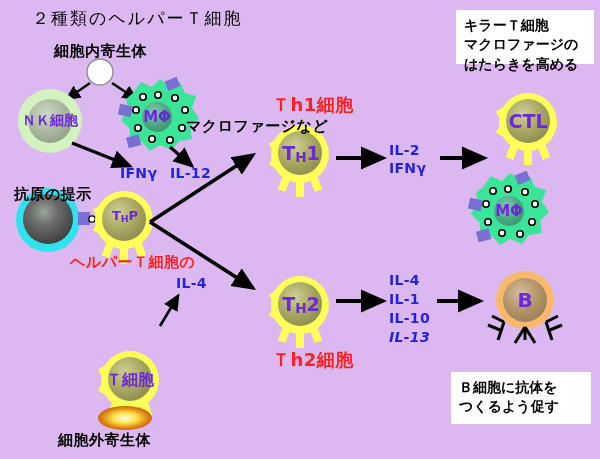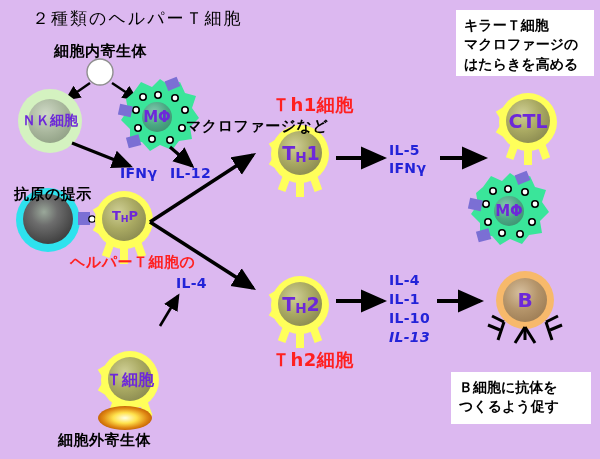--- a/index.html
+++ b/index.html
@@ -345,38 +345,38 @@
   <div class="lbl cyto" style="left:176px; top:275px;">IL-4</div>
 
   <div class="cellname small-jp" style="left:102px; top:370px; width:56px; font-size:16px;">Ｔ細胞</div>
 
   <div class="lbl jp-black" style="left:58px; top:432px;">細胞外寄生体</div>
 
   <div class="lbl jp-red-big" style="left:272px; top:94px;">Ｔh1細胞</div>
 
   <div class="cellname" style="left:272px; top:142px; width:58px; font-size:19px;"><span>T</span><span class="sub">H</span><span>1</span></div>
 
-  <div class="lbl cyto" style="left:389px; top:142px;">IL-5</div>
+  <div class="lbl cyto" style="left:389px; top:142px;">IL-2</div>
   <div class="lbl cyto" style="left:389px; top:160px;">IFNγ</div>
 
   <div class="cellname" style="left:498px; top:110px; width:60px; font-size:19px;">CTL</div>
 
   <div class="cellname" style="left:486px; top:202px; width:46px; font-size:15px;">MΦ</div>
 
   <div class="cellname" style="left:272px; top:293px; width:58px; font-size:19px;"><span>T</span><span class="sub">H</span><span>2</span></div>
 
   <div class="lbl jp-red-big" style="left:272px; top:349px;">Ｔh2細胞</div>
 
   <div class="lbl cyto" style="left:389px; top:272px;">IL-4</div>
   <div class="lbl cyto" style="left:389px; top:291px;">IL-1</div>
   <div class="lbl cyto" style="left:389px; top:310px;">IL-10</div>
   <div class="lbl cyto" style="left:389px; top:329px;font-style:italic;">IL-13</div>
 
   <div class="cellname" style="left:505px; top:288px; width:40px; font-size:20px;">B</div>
 
-  <div class="textbox" style="left:456px; top:10px; width:138px; height:66px;">キラーＴ細胞
+  <div class="textbox" style="left:456px; top:10px; width:138px; height:54px;">キラーＴ細胞
 マクロファージの
 はたらきを高める</div>
 
   <div class="textbox" style="left:451px; top:372px; width:140px; height:52px;">Ｂ細胞に抗体を
 つくるよう促す</div>
 
 </div>
 
 </body></html>

